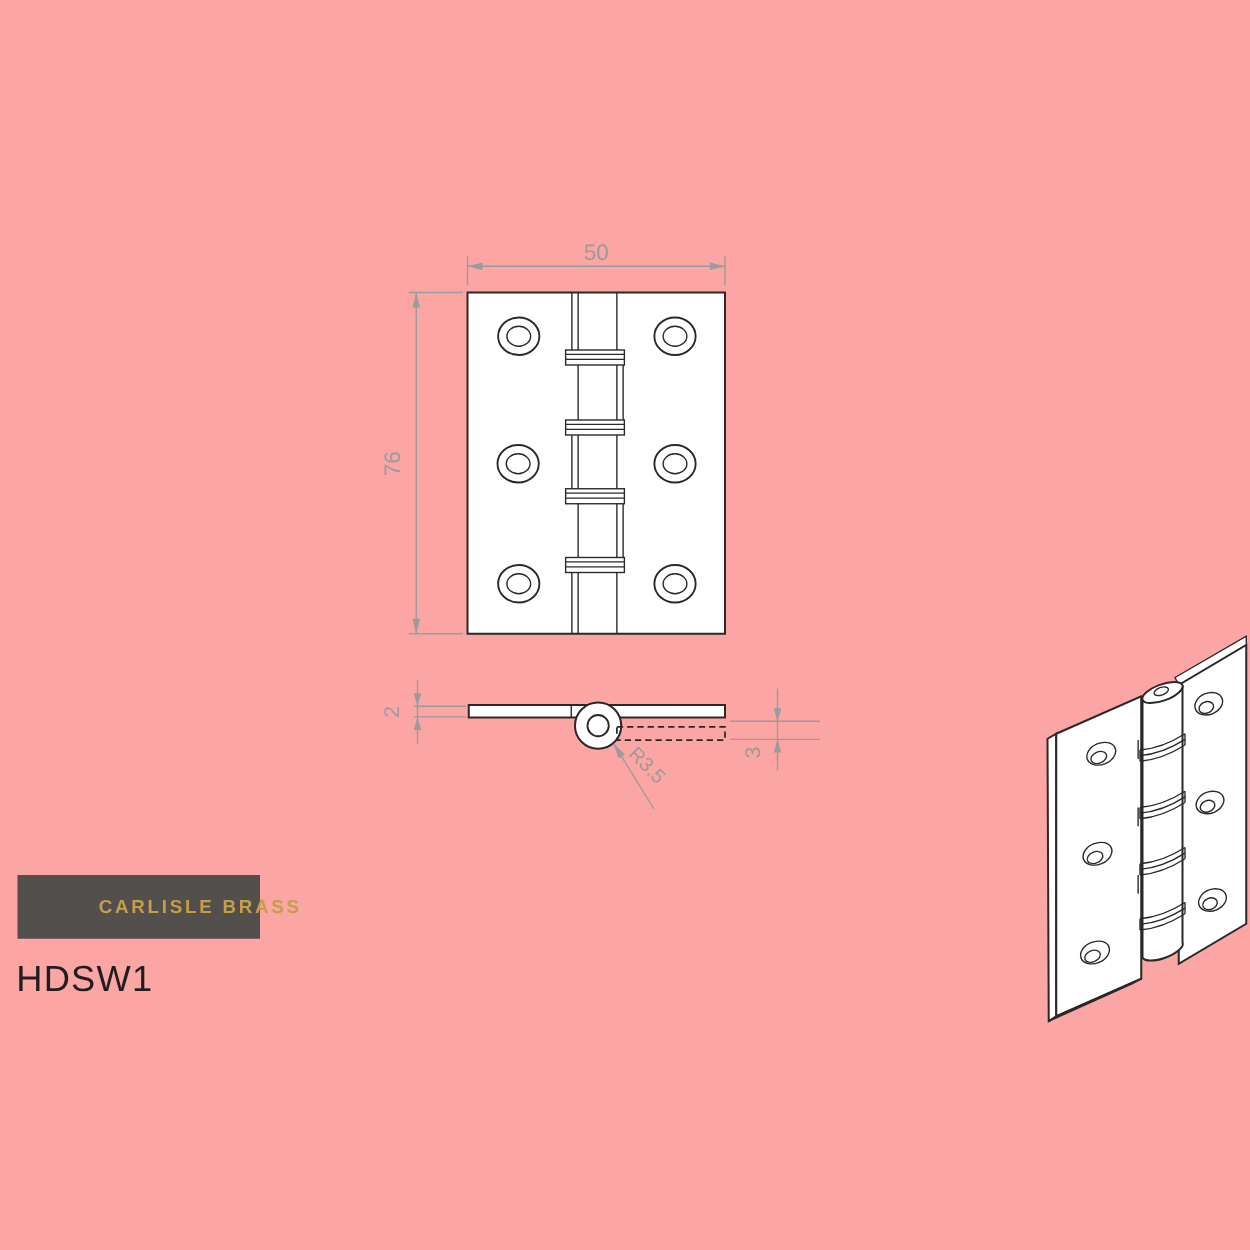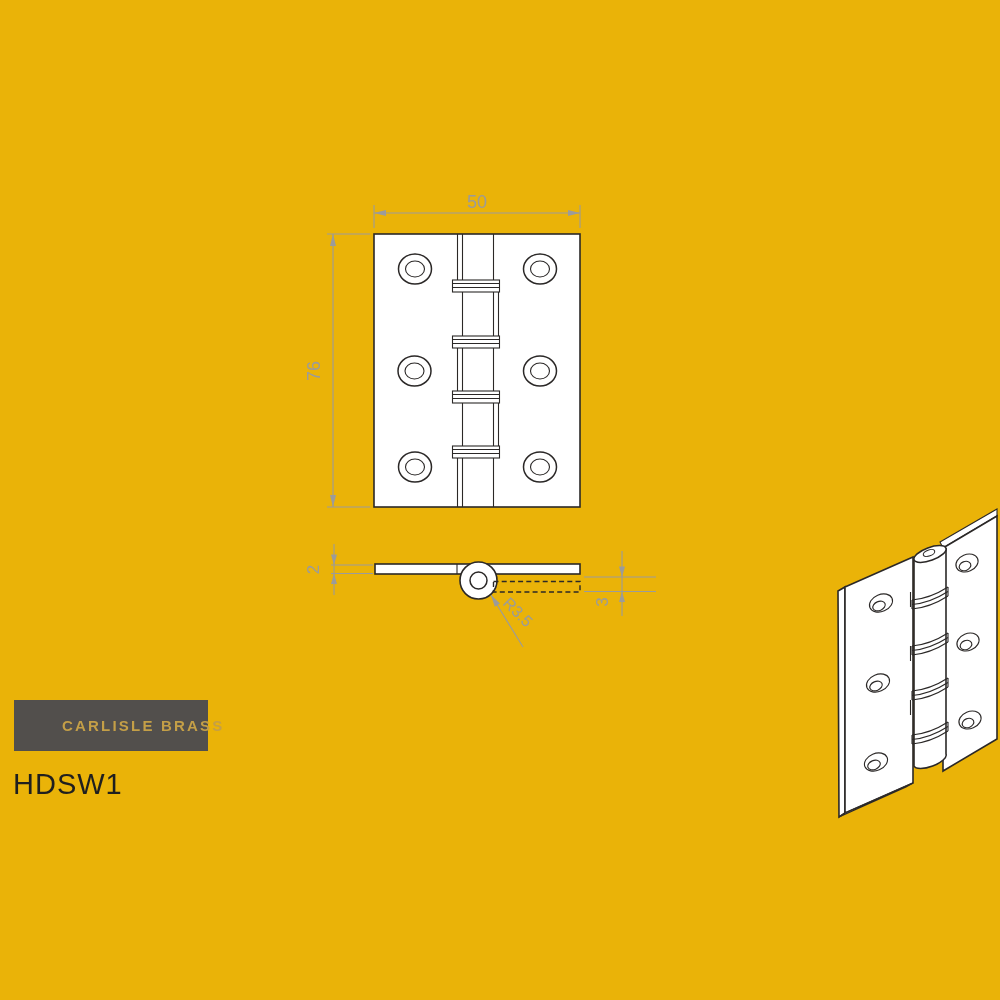--- a/index.html
+++ b/index.html
@@ -2,34 +2,34 @@
 <html style="--line: #2b2827; --dimension: #9b9b9b; --logo-background: #524f4c; --brand-gold: #c49f47;"><head>
 <meta charset="utf-8">
 <style>
   :root{
     --line:#2b2827;
     --dimension:#9b9b9b;
     --logo-background:#524f4c;
     --brand-gold:#c49f47;
   }
   html,body{margin:0;padding:0;background:#fff;}
-  .sheet{position:relative;width:1000px;height:1000px;background:#eab308;overflow:hidden;
+  .sheet{position:relative;width:1000px;height:1000px;background:#fca5a5;overflow:hidden;
          font-family:"Liberation Sans", sans-serif;}
   svg{position:absolute;left:0;top:0;}
   .ln{fill:none;stroke:var(--line);stroke-width:1.5;}
   .lnf{fill:#fff;stroke:var(--line);stroke-width:1.6;}
   .thin{stroke-width:1.1;}
   .dash{stroke-dasharray:5 3.2;stroke-width:1.4;}
   .dim{fill:none;stroke:var(--dimension);stroke-width:1.1;}
   .dimf{fill:var(--dimension);stroke:none;}
   .dim-text{fill:var(--dimension);font-family:"Liberation Sans",sans-serif;font-size:18px;}
   .dim-text.small{font-size:17px;}
   .dim-text.radius{font-size:16px;}
   .logo-box{position:absolute;left:14px;top:700px;width:194px;height:51px;
-            background:var(--logo-background);display:flex;align-items:center;box-sizing:border-box;gap:40px;}
+            background:var(--logo-background);display:flex;align-items:center;padding-left:17px;box-sizing:border-box;gap:40px;}
   .logo-text{color:var(--brand-gold);font-weight:bold;font-size:15px;letter-spacing:2.2px;margin-left:8px;white-space:nowrap;}
   .product-code{position:absolute;left:13px;top:752px;font-size:29px;letter-spacing:1px;color:#1f1f1f;margin-top:16px;}
   .notice{position:absolute;left:13px;top:787px;font-size:14.3px;color:#3a3a3a;}
 </style>
 </head>
 <body>
 
 <div class="sheet">
 
   <svg width="1000" height="1000" viewBox="0 0 1000 1000">

